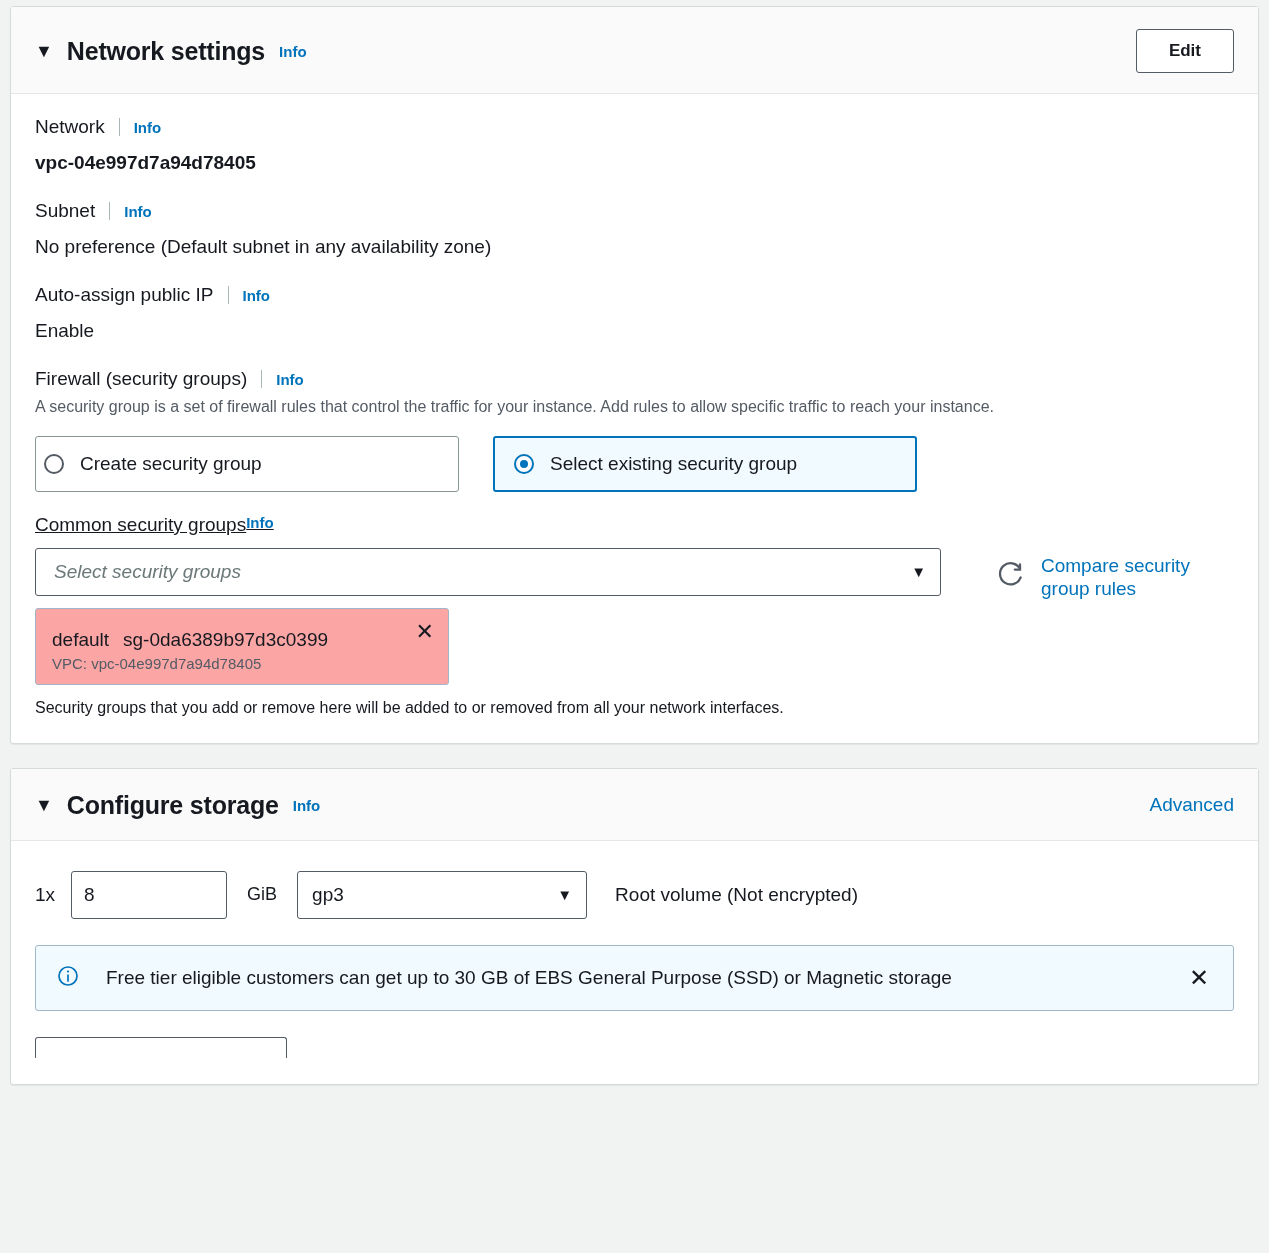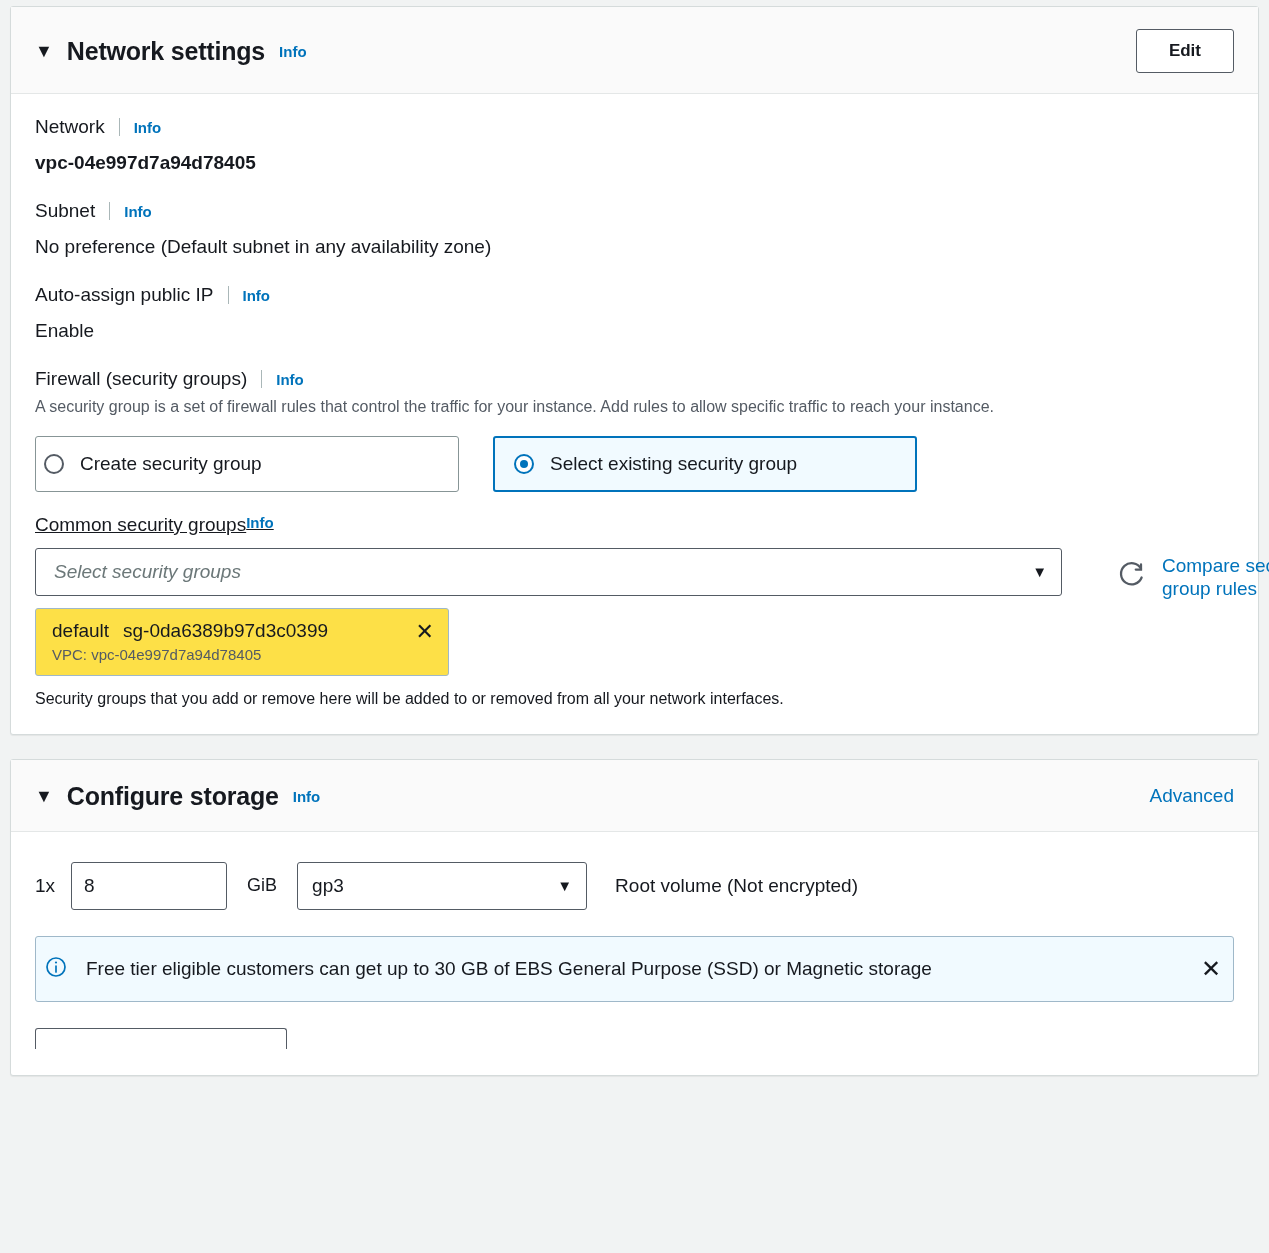--- a/index.html
+++ b/index.html
@@ -163,21 +163,21 @@
   }
   .sub-label {
     font-size: 19px;
   }
   .select-row {
     display: flex;
     align-items: flex-start;
     gap: 54px;
   }
   .select-box {
-    width: 1027px;
+    width: 906px;
     box-sizing: border-box;
     border: 1px solid #545b64;
     border-radius: 3px;
     background: #fff;
     height: 48px;
     display: flex;
     align-items: center;
     justify-content: space-between;
     padding: 0 14px 0 18px;
     cursor: pointer;
@@ -208,23 +208,23 @@
     line-height: 1.25;
     width: 190px;
     cursor: pointer;
     text-decoration: none;
   }
   .token {
     margin-top: 12px;
     width: 414px;
     box-sizing: border-box;
     border: 1px solid #9fb8c9;
-    background: #fde047;
-    border-radius: 3px;
-    padding: 11px 14px 12px 16px;
+    background: #fca5a5;
+    border-radius: 3px;
+    padding: 20px 14px 12px 16px;
     position: relative;
   }
   .token-line1 {
     font-size: 19px;
     display: flex;
     align-items: center;
     gap: 14px;
   }
   .token-x {
     position: absolute;
@@ -286,24 +286,24 @@
     cursor: pointer;
   }
   .vol-desc {
     font-size: 19px;
     margin-left: 12px;
   }
   .alert {
     border: 1px solid #9fb8c9;
     background: #f1faff;
     border-radius: 3px;
-    padding: 18px 8px;
-    display: flex;
-    align-items: center;
-    gap: 18px;
+    padding: 18px 20px;
+    display: flex;
+    align-items: center;
+    gap: 26px;
     position: relative;
   }
   .alert-icon {
     flex: 0 0 auto;
     color: #0073bb;
   }
   .alert-text {
     font-size: 19px;
     color: #16191f;
     flex: 1 1 auto;

